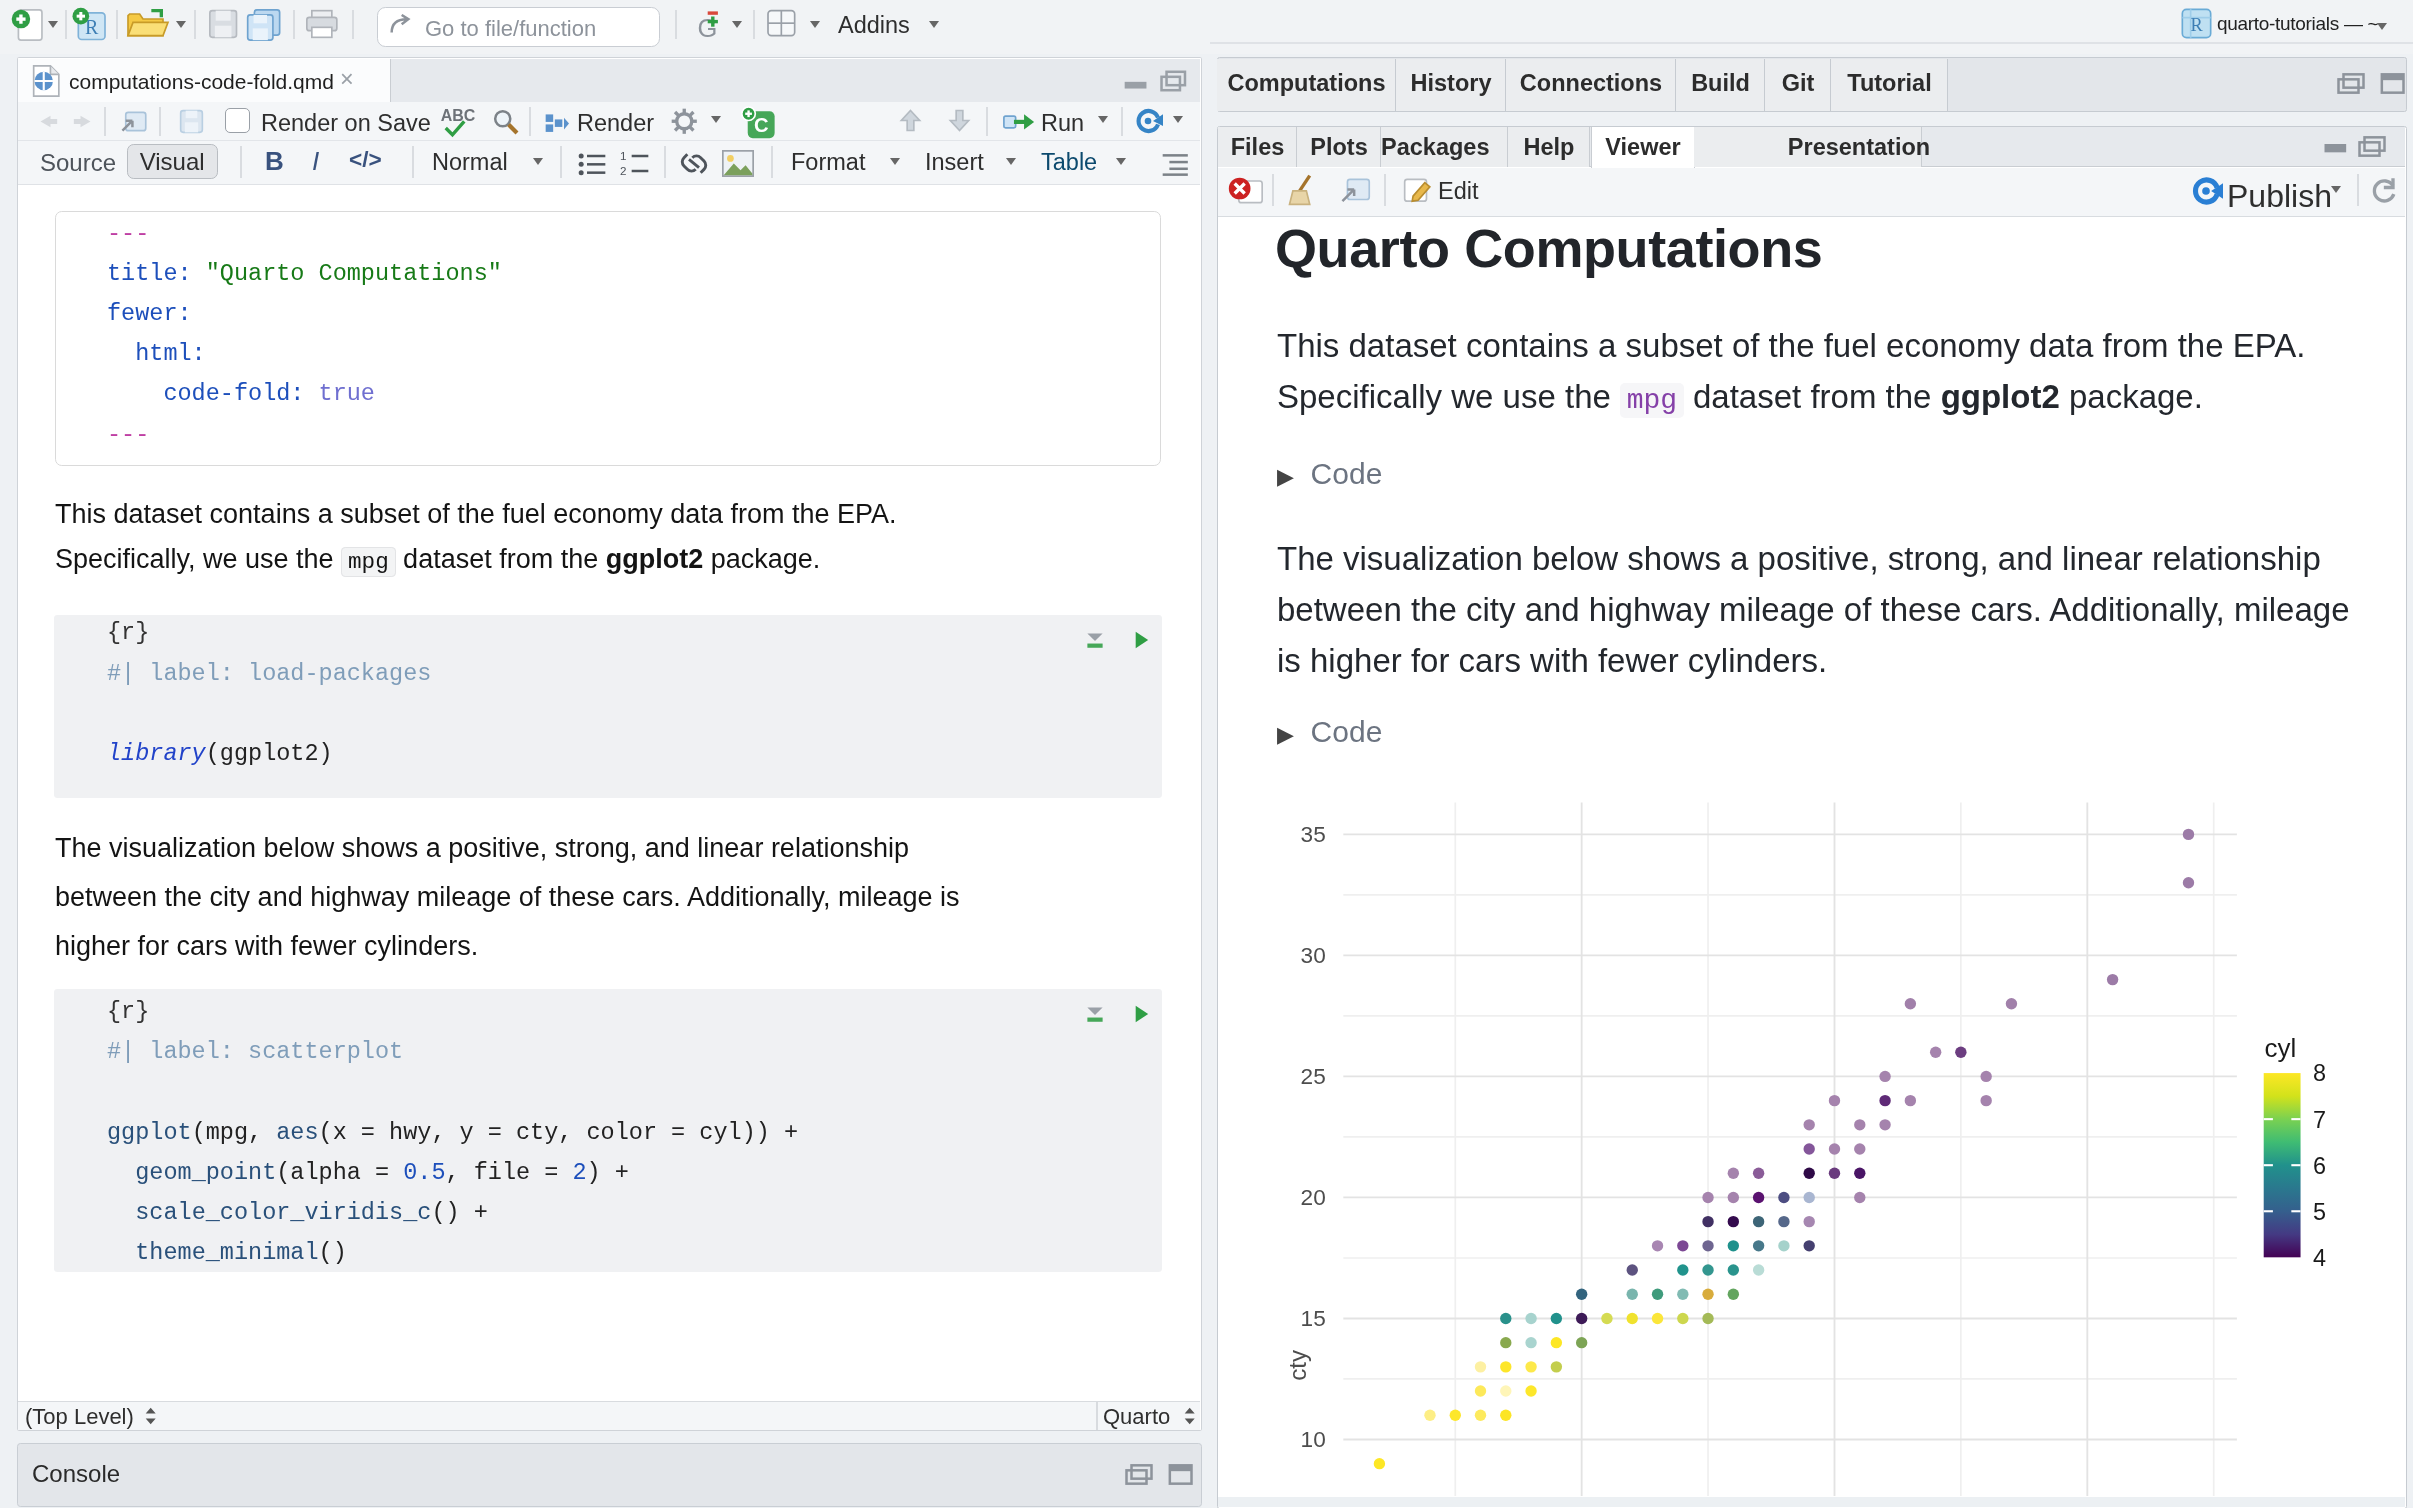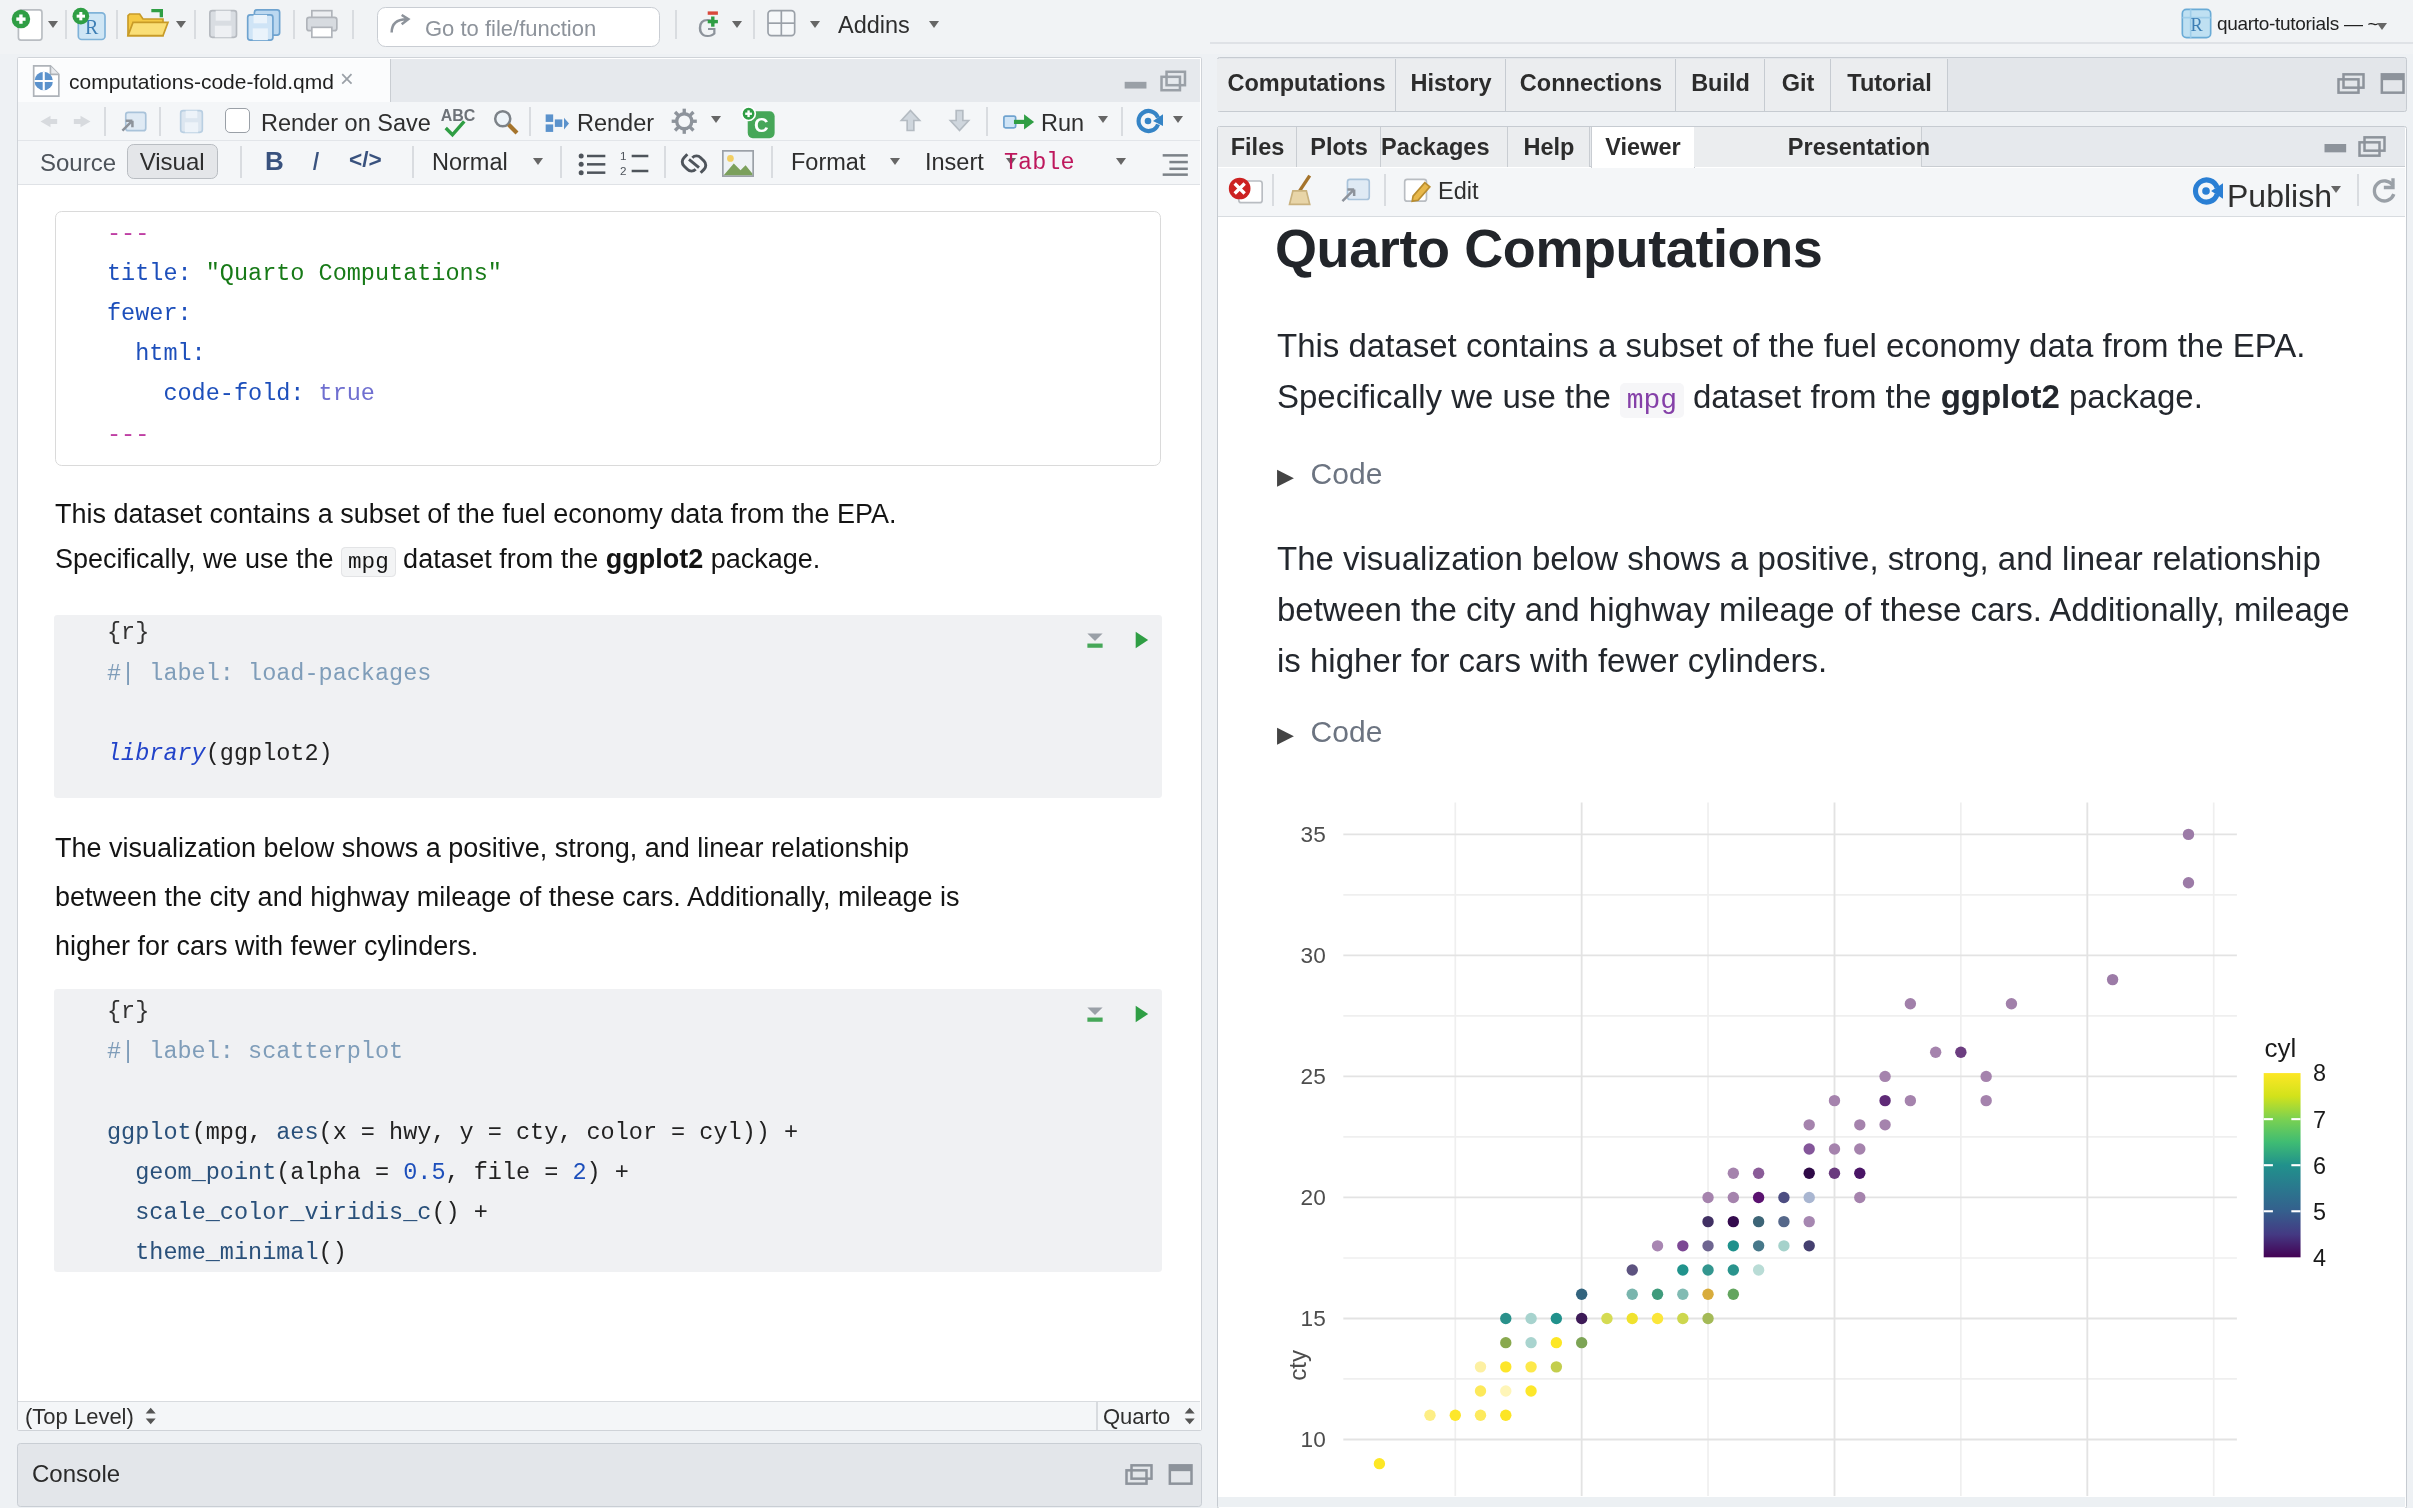--- a/index.html
+++ b/index.html
@@ -235,21 +235,21 @@
 <svg class="abs" width="32" height="27" style="left:722px;top:150px;" viewBox="0 0 38 32">
     <rect x="1" y="1" width="36" height="30" fill="#eef2f6" stroke="#9aa0a7" stroke-width="2"></rect>
     <circle cx="10" cy="10" r="4" fill="#f2cf63"></circle>
     <path d="M2 30 L14 16 L22 24 L28 18 L36 28 L36 30 Z" fill="#7ba05c"></path>
   </svg>
 <div class="sep" style="left:771px;top:146px;height:32px;"></div>
 <span class="abs" style="left:791px;top:149px;font-size:23.5px;color:#2e2e2e;">Format</span>
 <span class="caret abs" style="left:890px;top:158px;"></span>
 <span class="abs" style="left:925px;top:149px;font-size:23.5px;color:#2e2e2e;">Insert</span>
 <span class="caret abs" style="left:1006px;top:158px;"></span>
-<span class="abs" style="left:1004px;top:149px;font-size:23.5px;color:#be185d;font-family:Liberation Mono, monospace;">Table</span>
+<span class="abs" style="left:1041px;top:149px;font-size:23.5px;color:#0c4a6e;">Table</span>
 <span class="caret abs" style="left:1116px;top:158px;"></span>
 <svg class="abs" width="28.5" height="23.5" style="left:1161px;top:152px;" viewBox="0 0 34 28">
     <g stroke="#7c8288" stroke-width="3">
       <line x1="2" y1="4" x2="32" y2="4"></line>
       <line x1="10" y1="12" x2="32" y2="12"></line>
       <line x1="10" y1="20" x2="32" y2="20"></line>
       <line x1="2" y1="27" x2="32" y2="27"></line>
     </g>
   </svg>
 <div class="abs" style="left:55px;top:211px;width:1106px;height:255px;background:#fff;border:1.7px solid #dadada;border-radius:6.7px;"></div>

